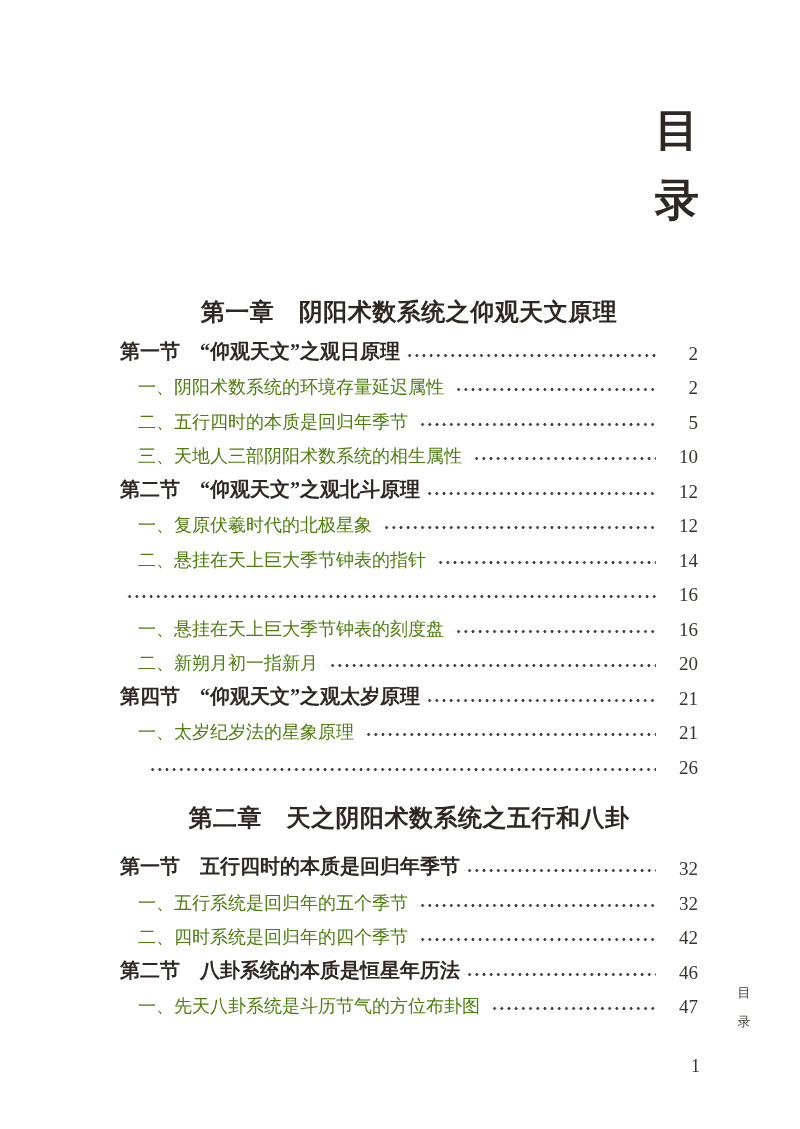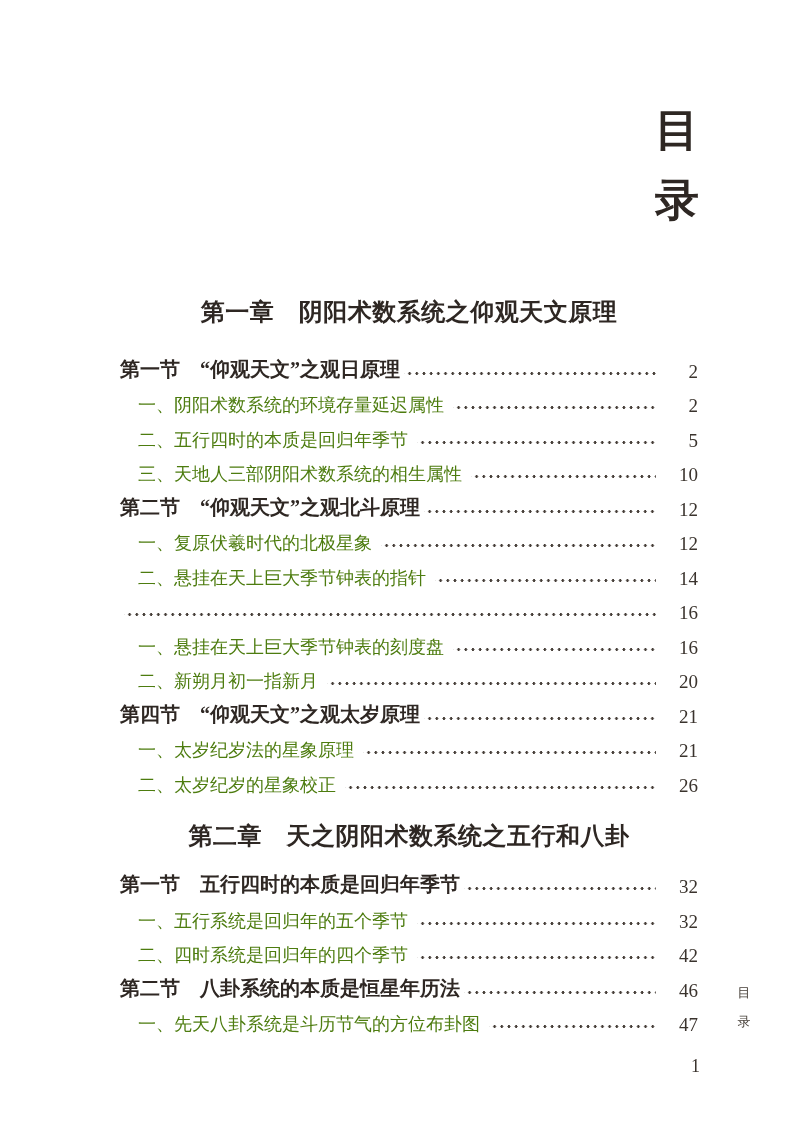--- a/index.html
+++ b/index.html
@@ -36,21 +36,20 @@
     position: absolute;
     left: 120px;
     top: 294px;
     width: 578px;
   }
   .chapter-title {
     font-size: 24px;
     font-weight: 700;
     text-align: center;
     line-height: 36px;
-    margin-bottom: 18px;
     color: #2e2723;
     letter-spacing: 0.5px;
   }
   .chapter-title.second {
     margin-top: 21px;
     margin-bottom: 10px;
   }
   .toc-row {
     display: flex;
     align-items: flex-end;
@@ -185,21 +184,20 @@
       <span class="label">第四节　“仰观天文”之观太岁原理</span>
       <span class="leader"></span>
       <span class="pagenum">21</span>
     </div>
     <div class="toc-row sub">
       <span class="label">一、太岁纪岁法的星象原理</span>
       <span class="leader"></span>
       <span class="pagenum">21</span>
     </div>
     <div class="toc-row sub">
-      <span class="label">二、太岁纪岁的星象校正</span>
       <span class="leader"></span>
       <span class="pagenum">26</span>
     </div>
 
     <div class="chapter-title second">第二章　天之阴阳术数系统之五行和八卦</div>
 
     <div class="toc-row section">
       <span class="label">第一节　五行四时的本质是回归年季节</span>
       <span class="leader"></span>
       <span class="pagenum">32</span>

